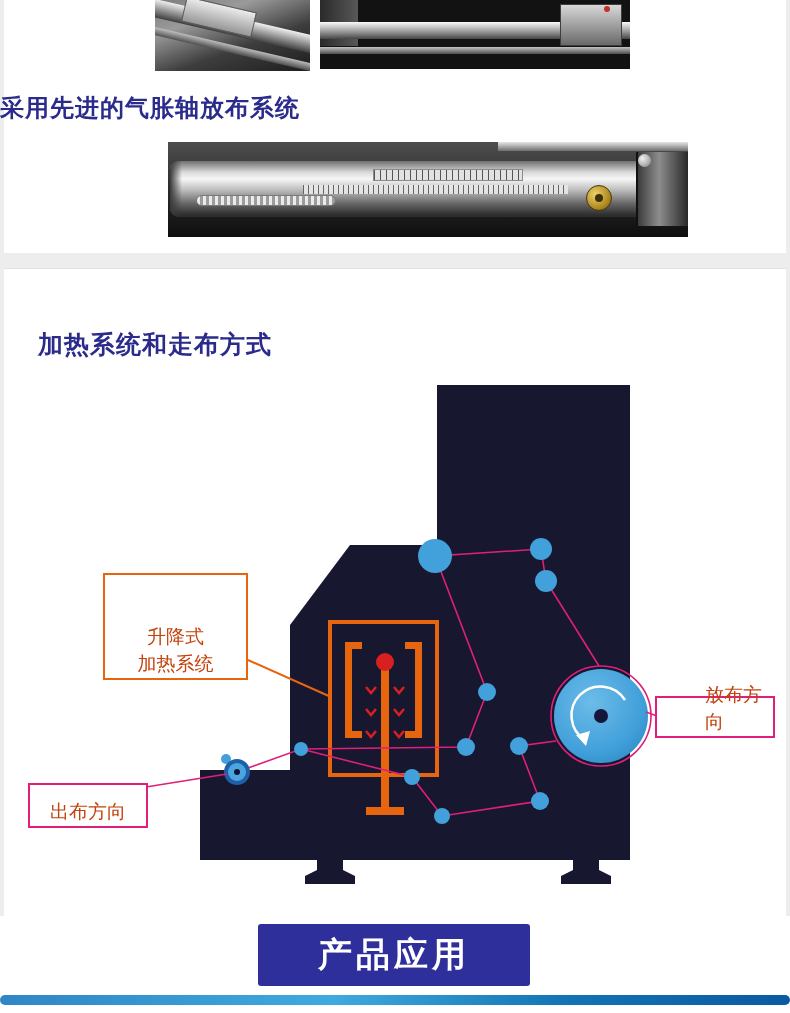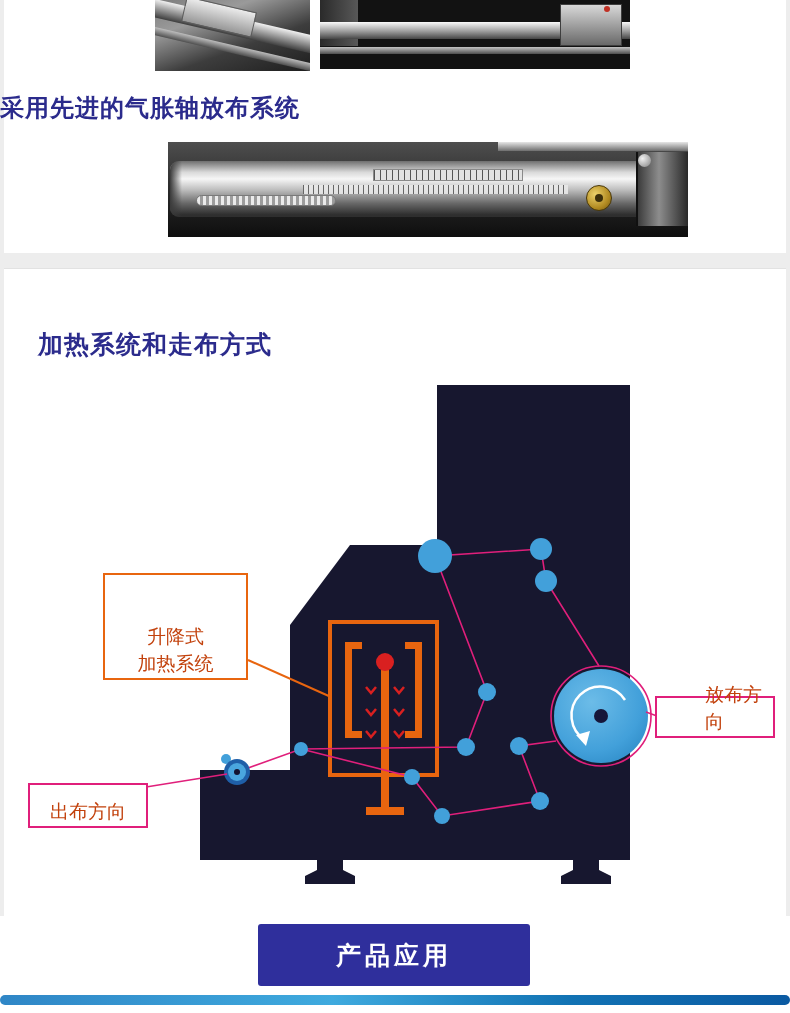--- a/index.html
+++ b/index.html
@@ -75,21 +75,21 @@
   #diagram-svg { left:0; top:360px; width:790px; height:560px; }
 
   .callout-box { position:absolute; background:#ffffff; display:flex; flex-direction:column;
     align-items:center; justify-content:flex-end; font-size:19px; color:#c2410c; line-height:1.45; z-index:5; }
   #label-heating { left:103px; top:573px; width:145px; height:107px; border:2px solid #e8650f; }
   #label-unwind  { left:655px; top:696px; width:120px; height:42px; border:2px solid #e01f7b;padding-left:48px; }
   #label-outfeed { left:28px;  top:783px; width:120px; height:45px; border:2px solid #e01f7b; }
 
   
   #banner-product-apps { left:258px; top:924px; width:272px; height:62px; background:#2f2f9c;
-    color:#ffffff; font-size:25px; font-weight:bold; letter-spacing:4px; border-radius:3px;
+    color:#ffffff; font-size:34px; font-weight:bold; letter-spacing:4px; border-radius:3px;
     display:flex; align-items:center; justify-content:center; }
   #bottom-gradient-bar { left:0; top:995px; width:790px; height:10px; border-radius:5px;
     background:linear-gradient(90deg,#2f86c6 0%,#3faade 42%,#1273b4 72%,#0b5aa2 100%); }
 </style>
 </head>
 <body>
 
 <div class="abs panel" id="panel-top">
 </div>
 

